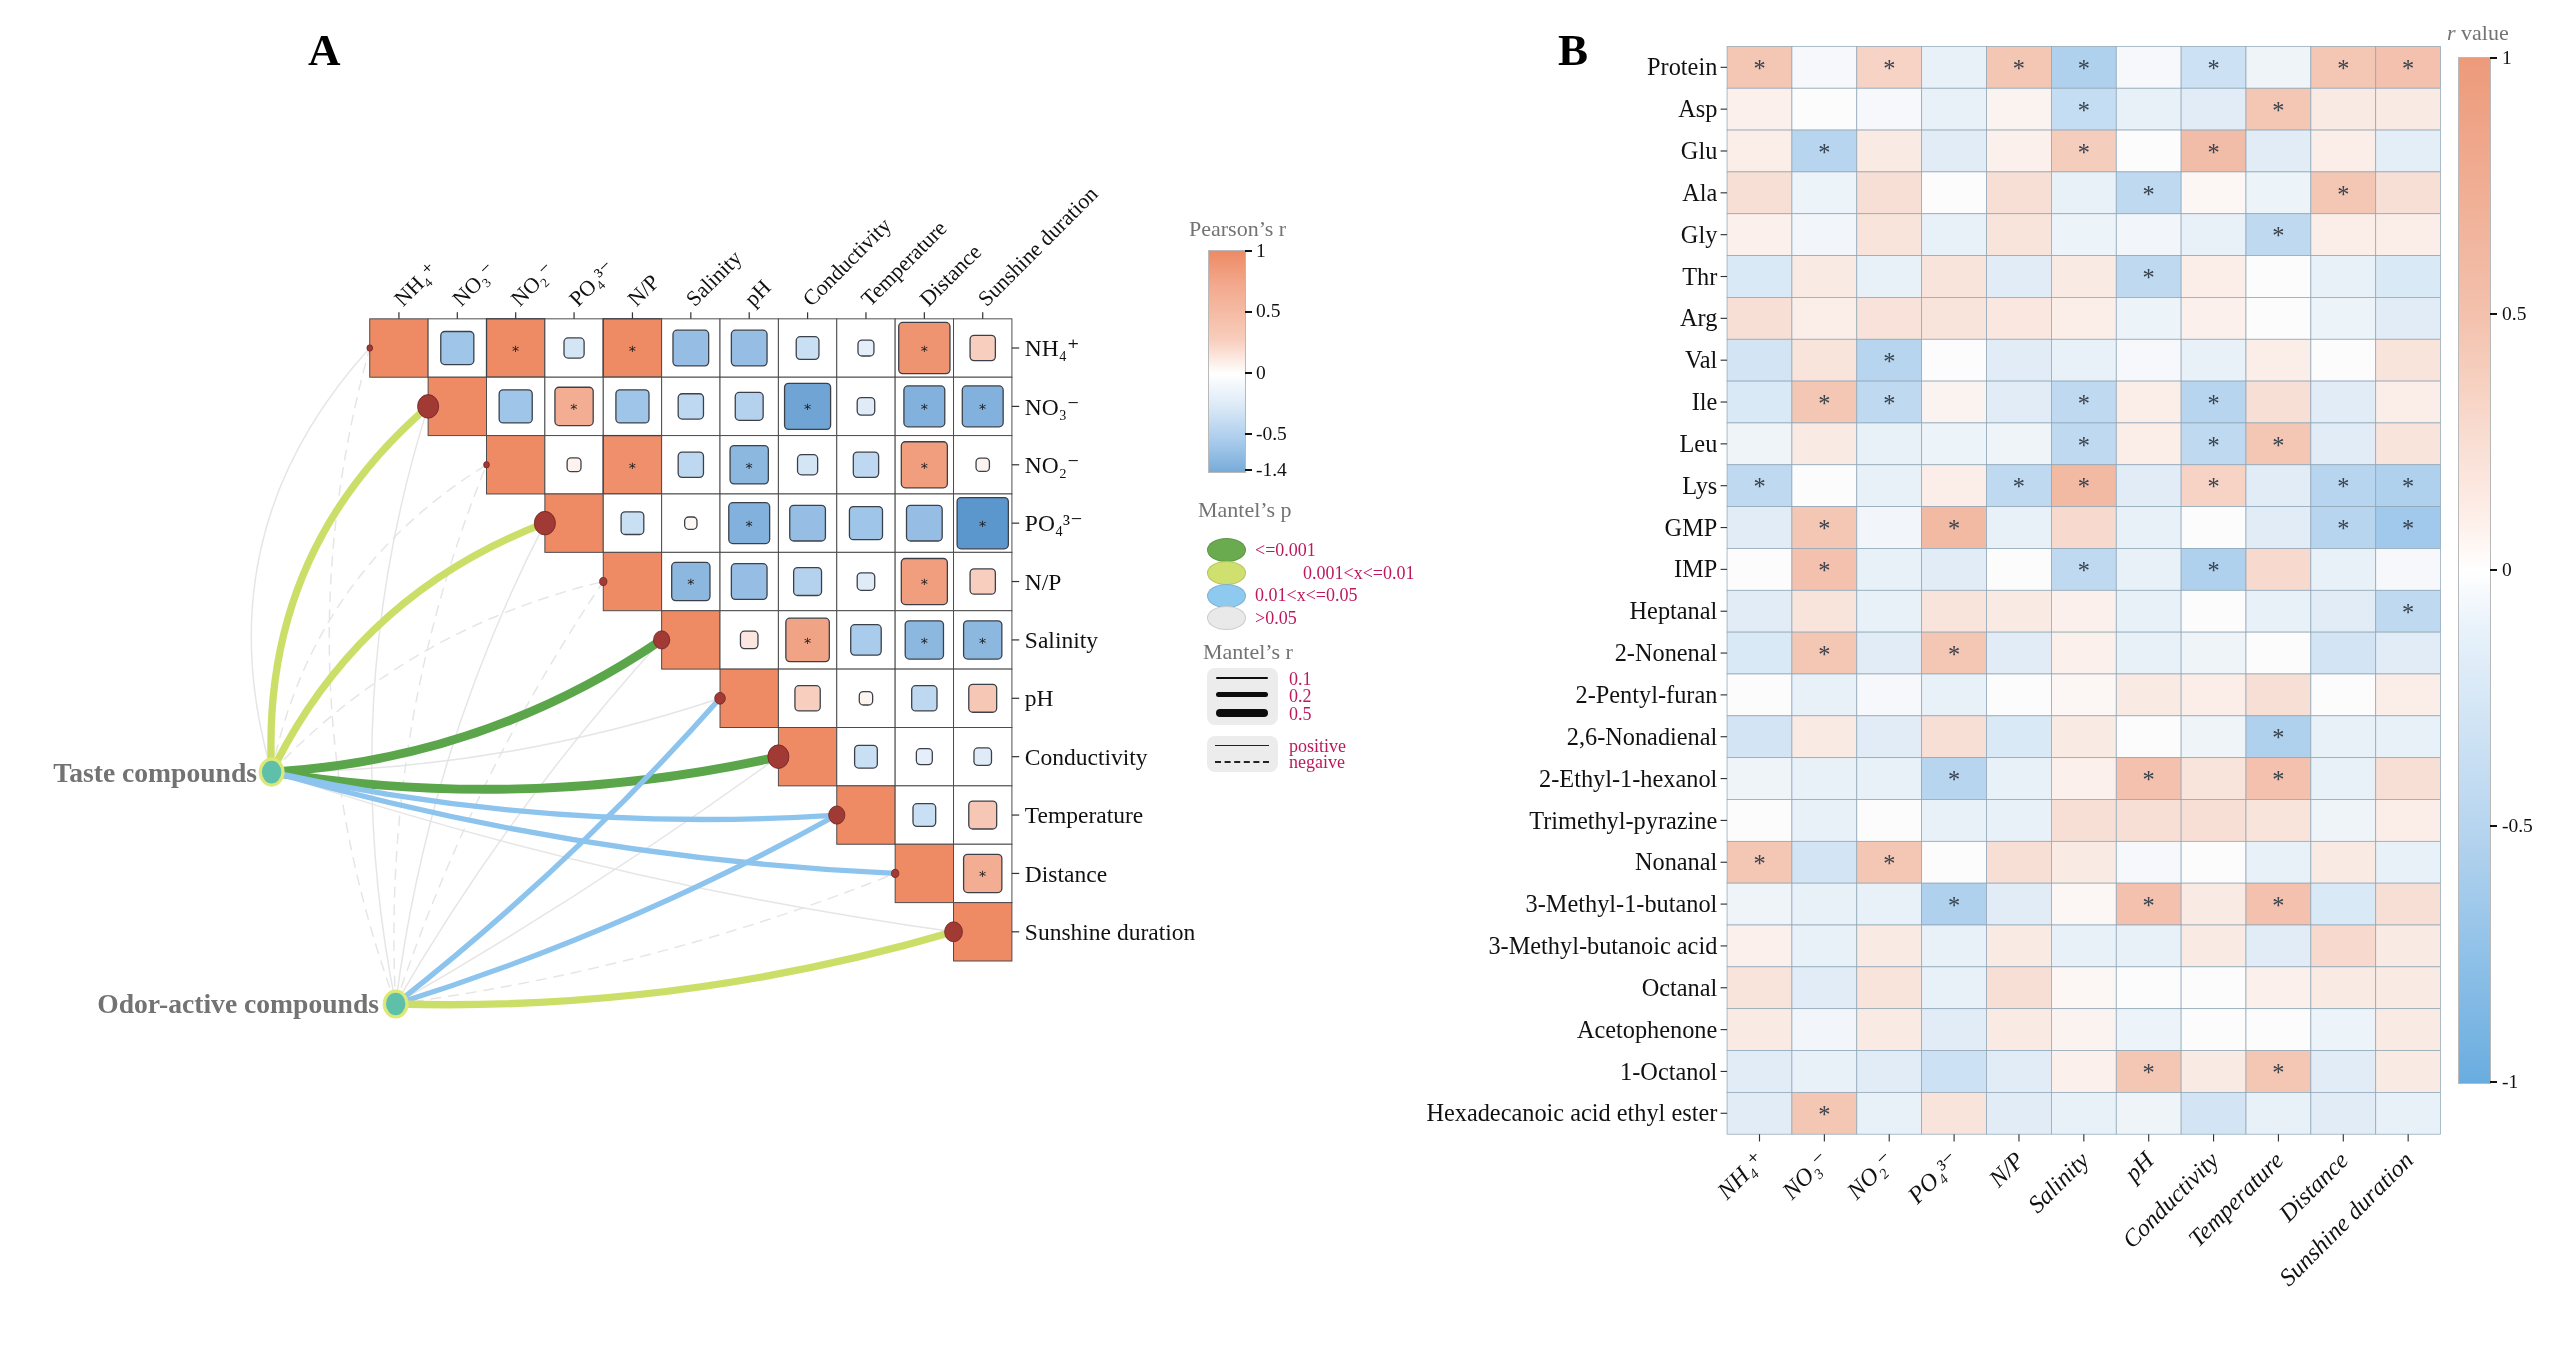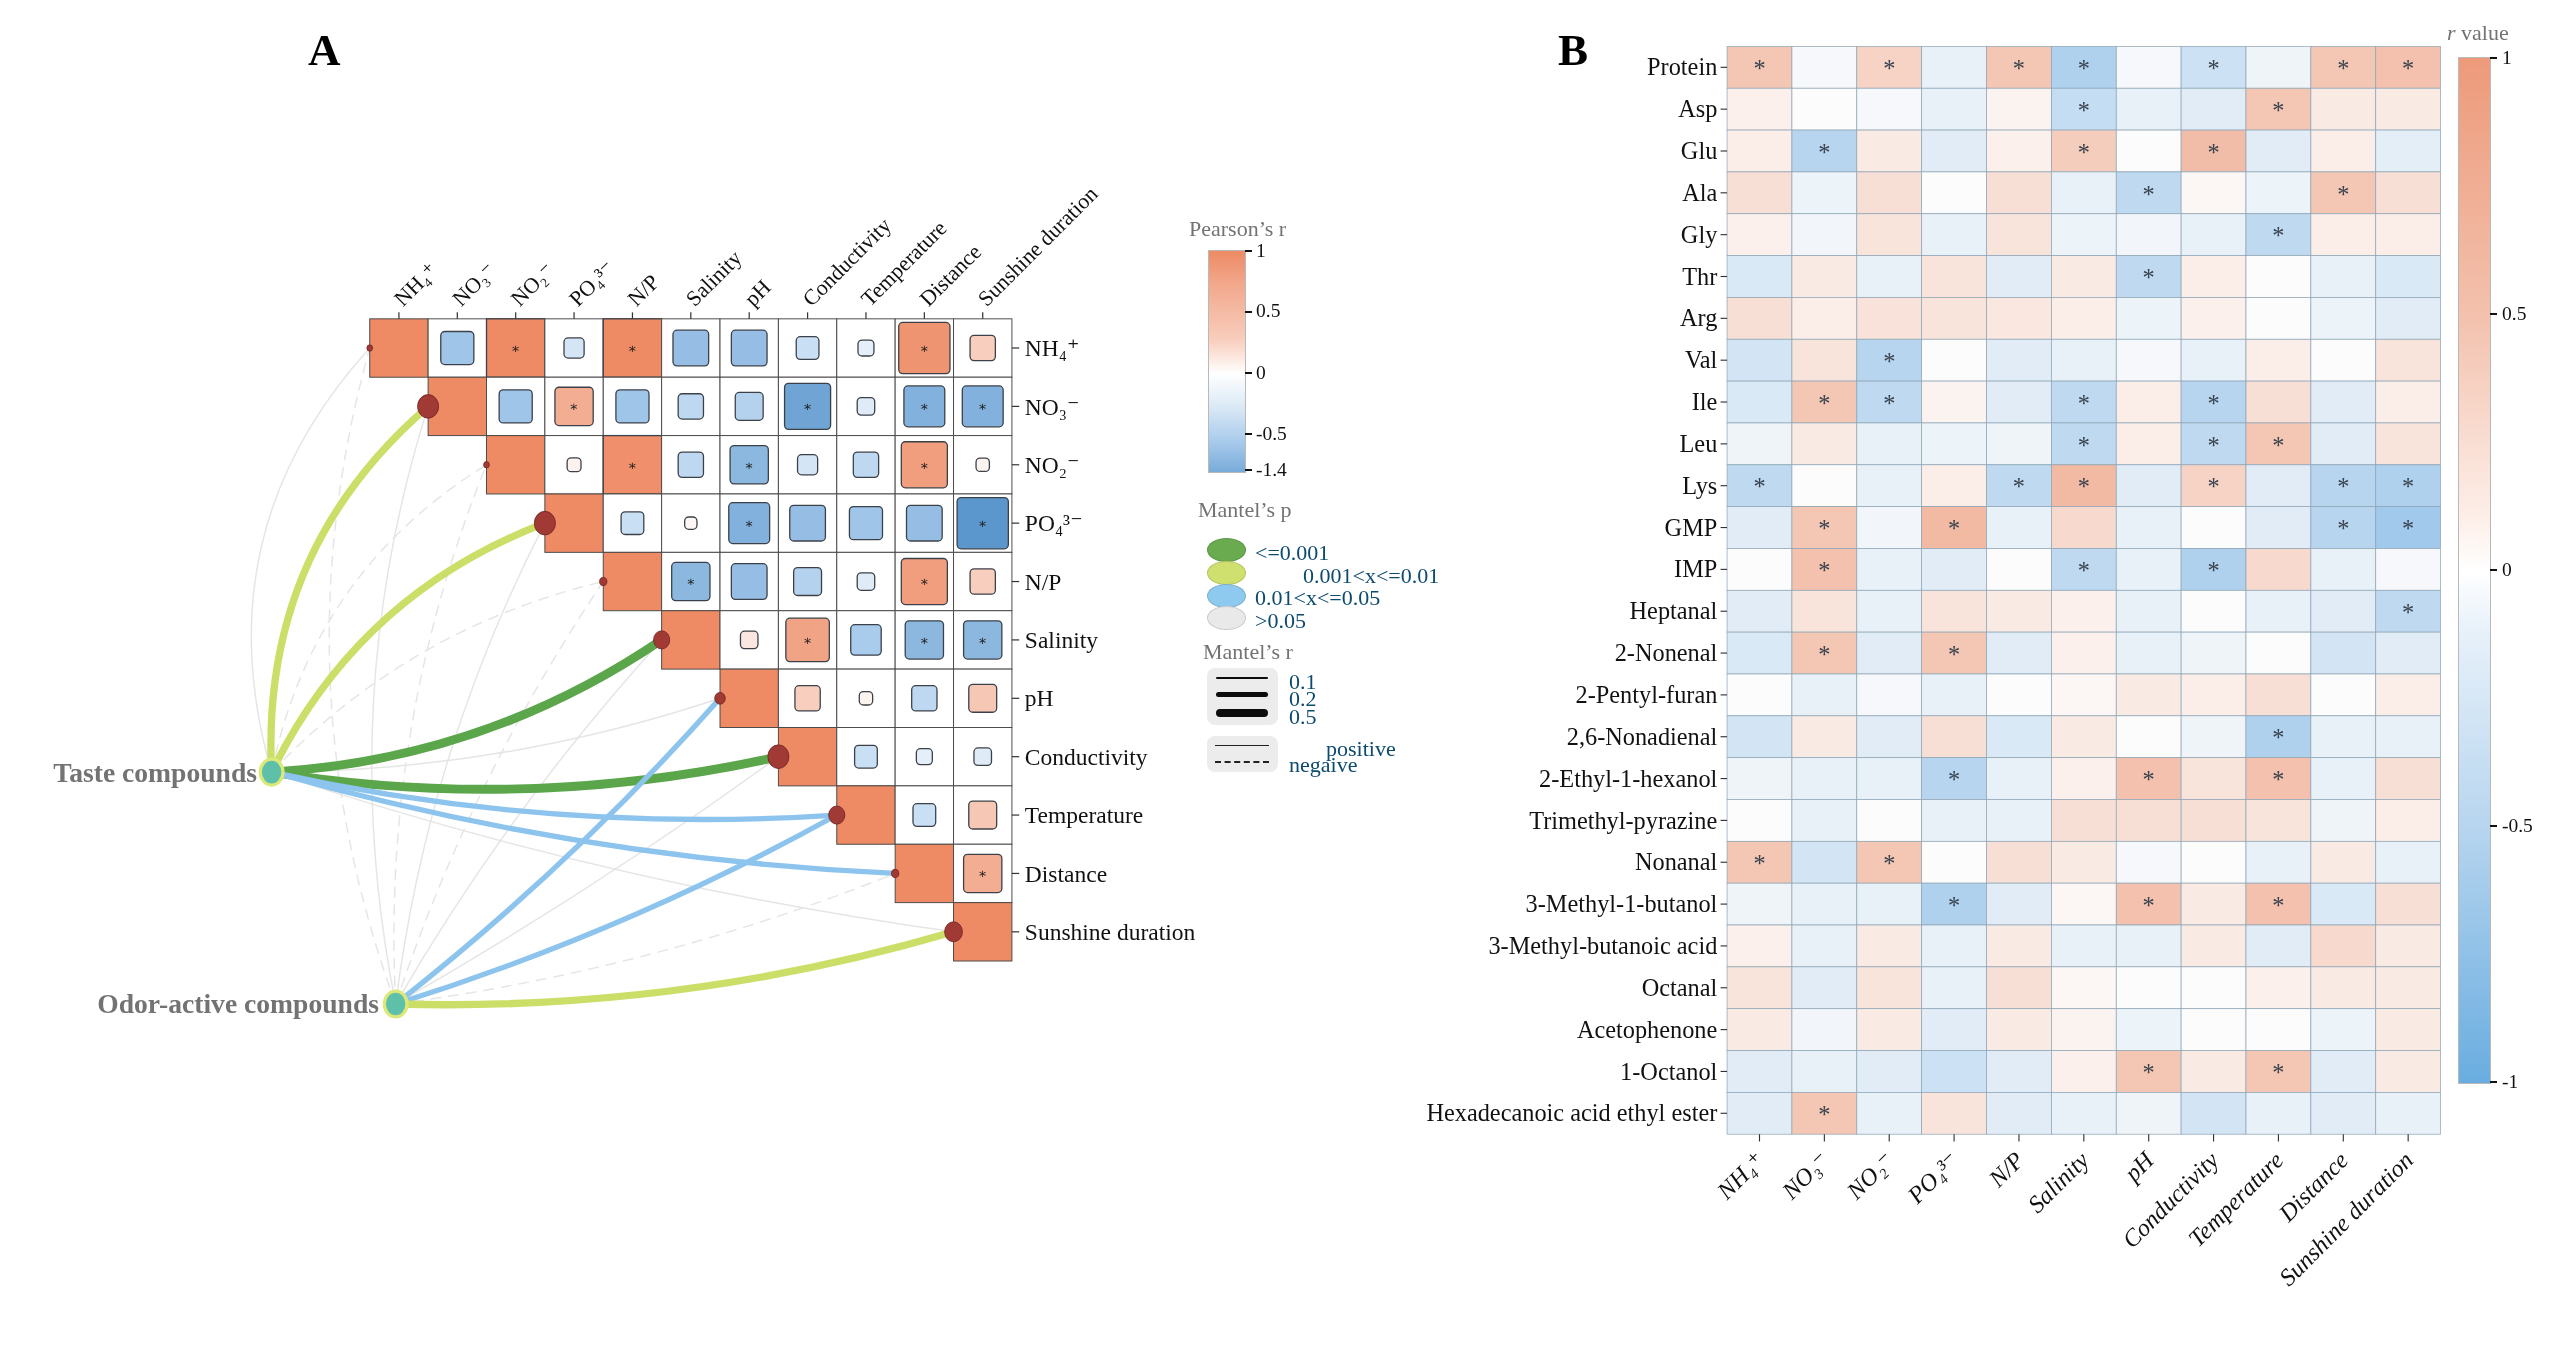--- a/index.html
+++ b/index.html
@@ -4,21 +4,21 @@
 <style>
   html,body{margin:0;padding:0;}
   body{
     width:2576px;height:1352px;position:relative;background:#ffffff;
     font-family:"Liberation Serif","DejaVu Serif",serif;color:#1a1a1a;overflow:hidden;
   }
   .abs{position:absolute;}
   .panel-letter{font-weight:bold;font-size:45px;color:#000;}
   .node-label{font-weight:bold;font-size:27.6px;color:#737373;white-space:nowrap;}
   .legend-title{font-weight:normal;font-size:22px;color:#737373;white-space:nowrap;}
-  .legend-item-label{font-size:22px;color:#0c4a6e;white-space:nowrap;}
+  .legend-item-label{font-size:18px;color:#be185d;white-space:nowrap;}
   .cbar{border:0.8px solid #b9b9b9;}
   .cbar-a{
     background:linear-gradient(to bottom,
       #ed8a64 0%, #f2a88c 15%, #f8cdbc 40%, #ffffff 55.6%,
       #dceaf6 70%, #a9cbec 86%, #78abd9 100%);
   }
   .cbar-b{
     background:linear-gradient(to bottom,
       #ed9a7a 0%, #f3c1ad 25%, #fdefe9 45%, #ffffff 50%,
       #e7f1fa 56%, #b7d5ef 75%, #69ade0 100%);
@@ -702,21 +702,21 @@
 <div class="abs r-line" style="left:1216px;top:677px;width:52px;height:2px;"></div>
 <div class="abs r-line" style="left:1216px;top:692px;width:52px;height:4.9px;"></div>
 <div class="abs r-line" style="left:1216px;top:709px;width:52px;height:8px;"></div>
 <div class="abs legend-item-label" style="left:1289px;top:669px;">0.1</div>
 <div class="abs legend-item-label" style="left:1289px;top:686px;">0.2</div>
 <div class="abs legend-item-label" style="left:1289px;top:704px;">0.5</div>
 
 <div class="abs r-box" style="left:1207px;top:736px;width:71px;height:36px;"></div>
 <div class="abs sign-line-solid" style="left:1215px;top:745px;width:54px;"></div>
 <div class="abs sign-line-dash" style="left:1215px;top:761px;width:54px;"></div>
-<div class="abs legend-item-label" style="left:1289px;top:736px;margin-left:37px;">positive</div>
+<div class="abs legend-item-label" style="left:1289px;top:736px;">positive</div>
 <div class="abs legend-item-label" style="left:1289px;top:752px;">negaive</div>
 
 <div class="abs legend-title" style="left:2447px;top:19.5px;"><span class="italic">r</span><span> value</span></div>
 <div class="abs cbar cbar-b" style="left:2458px;top:57px;width:31px;height:1025px;"></div>
 <div class="abs cbar-tick" style="left:2490px;top:57px;"></div>
 <div class="abs cbar-tick" style="left:2490px;top:313px;"></div>
 <div class="abs cbar-tick" style="left:2490px;top:569px;"></div>
 <div class="abs cbar-tick" style="left:2490px;top:825px;"></div>
 <div class="abs cbar-tick" style="left:2490px;top:1081px;"></div>
 <div class="abs cbar-tick-label" style="left:2502px;top:58px;">1</div>

